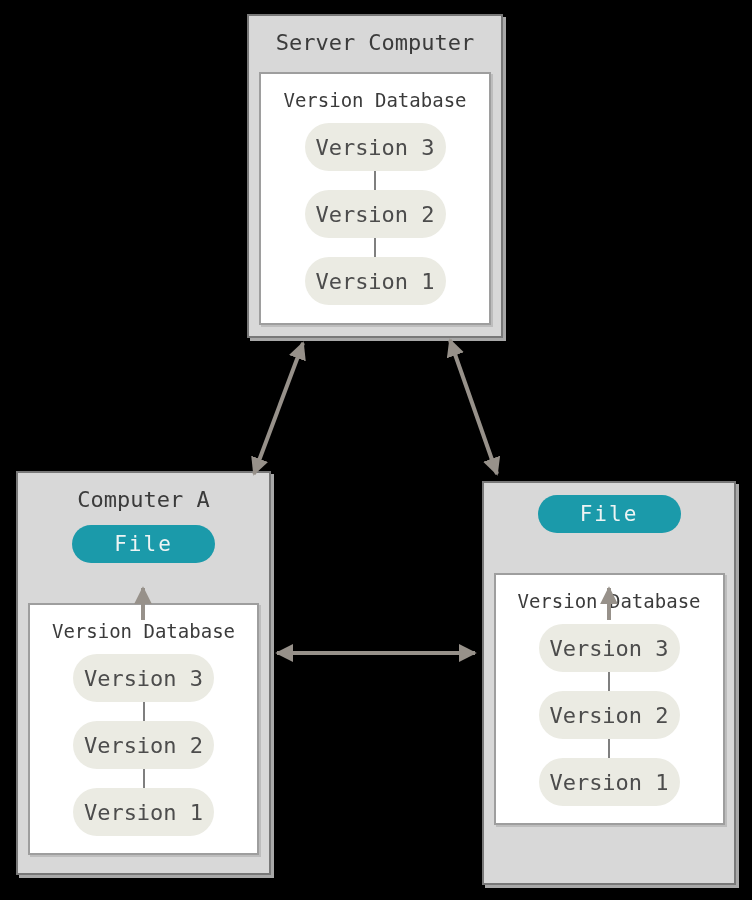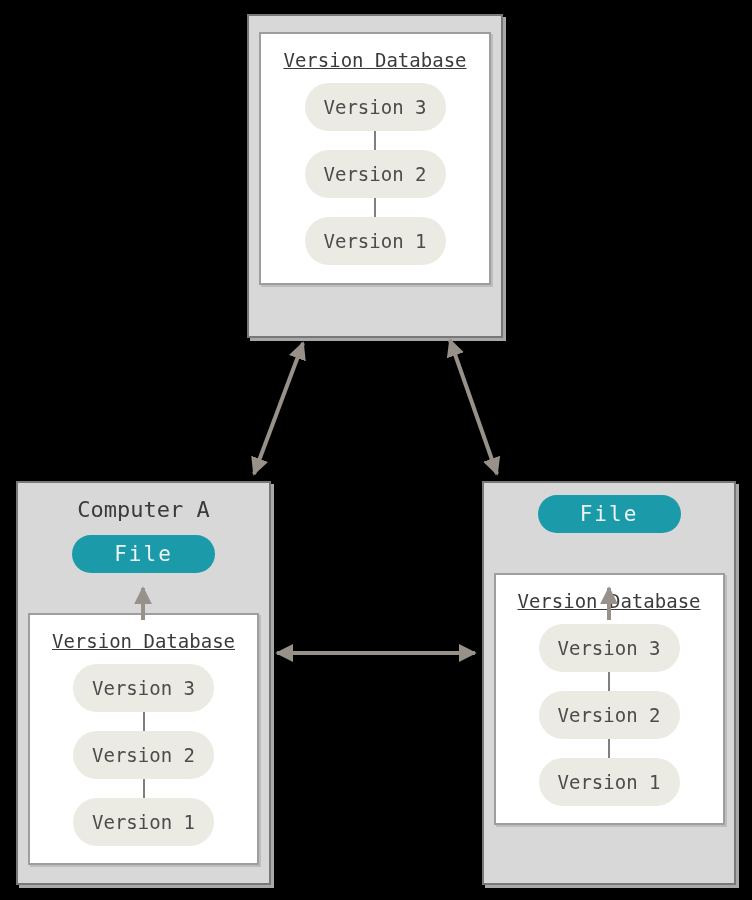--- a/index.html
+++ b/index.html
@@ -30,21 +30,21 @@
   .machine {
     position: absolute;
     background: var(--box-fill);
     border: 2px solid var(--box-border);
     box-shadow: 3px 3px 0 0 var(--box-shadow);
     display: flex;
     flex-direction: column;
     align-items: center;
   }
   .machine.server { left: 247px; top: 14px;  width: 256px; height: 324px; }
-  .machine.comp-a { left: 16px;  top: 481px; width: 255px; height: 404px; }
+  .machine.comp-a { left: 16px;  top: 471px; width: 255px; height: 404px; }
   .machine.comp-b { left: 482px; top: 481px; width: 254px; height: 404px; }
   .machine-title {
     margin-top: 14px;
     font-size: 22px;
     line-height: 26px;
     color: var(--title-text);
     white-space: nowrap;
   }
   .file-pill {
     margin-top: 12px;
@@ -69,29 +69,28 @@
     align-items: center;
   }
   .server .db { margin-top: 16px; width: 232px; height: 253px; }
   .comp-a .db, .comp-b .db { margin-top: 40px; height: 252px; }
   .db-title {
     margin-top: 14px;
     font-size: 19px;
     line-height: 24px;
     color: var(--title-text);
     white-space: nowrap;
-    text-decoration: underline;
   }
   .pill {
     width: 141px;
     height: 48px;
     border-radius: 24px;
     background: var(--pill-fill);
     color: var(--pill-text);
-    font-size: 19px;
+    font-size: 22px;
     display: flex;
     align-items: center;
     justify-content: center;
     white-space: nowrap;
   }
   .pill.first { margin-top: 11px; }
   .link {
     width: 2px;
     height: 19px;
     background: var(--connector);
@@ -105,20 +104,21 @@
   }
   svg.arrows line { stroke: var(--arrow); }
   svg.arrows .head { fill: var(--arrow); }
 </style>
 </head>
 <body>
 
 <div class="page">
 
   <div class="machine server">
+    <div class="machine-title">Server Computer</div>
     <div class="db">
       <div class="db-title">Version Database</div>
       <div class="pill first">Version 3</div>
       <div class="link"></div>
       <div class="pill">Version 2</div>
       <div class="link"></div>
       <div class="pill">Version 1</div>
     </div>
   </div>
 

